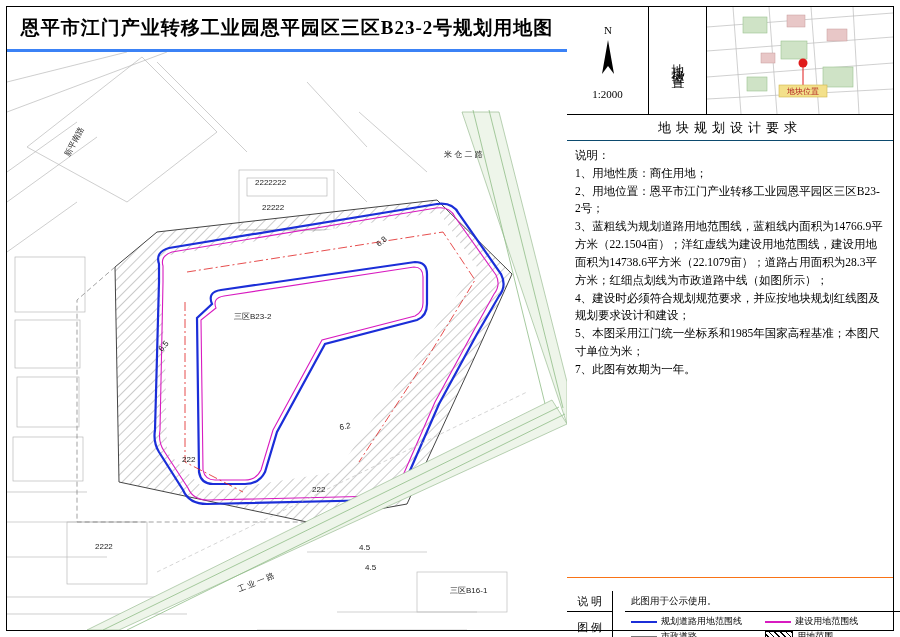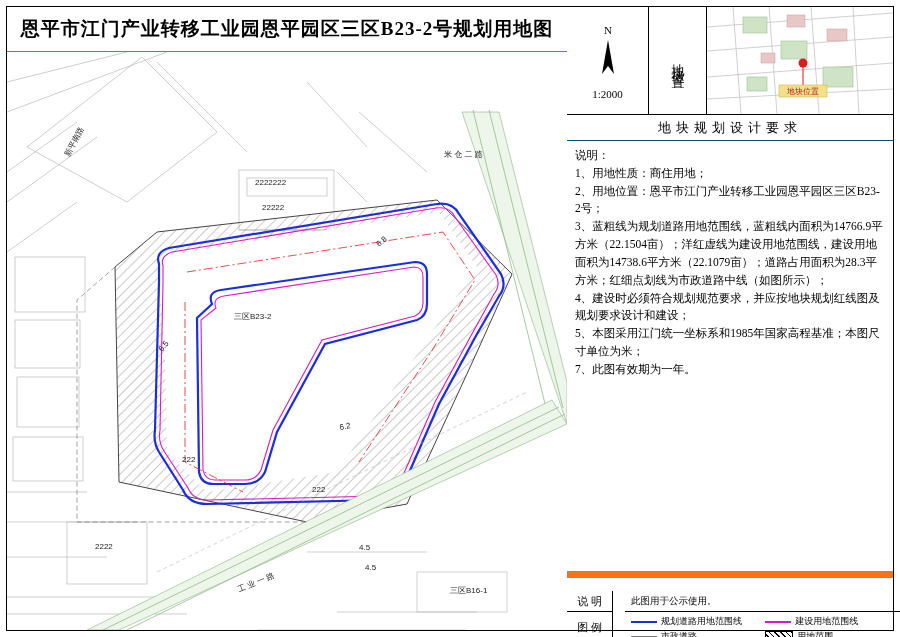--- a/index.html
+++ b/index.html
@@ -1,35 +1,35 @@
 <!DOCTYPE html>
 <html><head>
 <meta charset="utf-8">
 <style>
   html,body{margin:0;padding:0;background:#fff;}
   body{width:900px;height:637px;font-family:"Liberation Serif",serif;color:#000;}
   .page{position:relative;width:900px;height:637px;box-sizing:border-box;}
   .frame{position:absolute;left:6px;top:6px;width:888px;height:625px;border:1px solid #000;box-sizing:border-box;}
 
   
-  .title-bar{position:absolute;left:7px;top:7px;width:560px;height:45px;border-bottom:1px solid #3b82f6;box-sizing:border-box;display:flex;align-items:center;justify-content:center;}
+  .title-bar{position:absolute;left:7px;top:7px;width:560px;height:45px;border-bottom:3px solid #3b82f6;box-sizing:border-box;display:flex;align-items:center;justify-content:center;}
   .title-bar .t{font-size:19px;font-weight:bold;letter-spacing:1px;font-family:"Liberation Serif",serif;}
   .map-area{position:absolute;left:7px;top:52px;width:560px;height:578px;overflow:hidden;background:#ffffff;}
   .map-svg{position:absolute;left:0;top:0;}
 
   
   .right{position:absolute;left:567px;top:7px;width:326px;height:623px;}
   .rtop{position:absolute;left:0;top:0;width:326px;height:108px;border-bottom:1px solid #000;box-sizing:border-box;}
   .north-cell{position:absolute;left:0;top:0;width:82px;height:107px;border-right:1px solid #000;box-sizing:border-box;display:flex;flex-direction:column;align-items:center;justify-content:center;}
   .north-cell .scale{font-size:11px;margin-top:8px;}
   .loc-label{position:absolute;left:82px;top:0;width:58px;height:107px;border-right:1px solid #000;box-sizing:border-box;display:flex;align-items:center;justify-content:center;}
   .loc-label span{writing-mode:vertical-rl;text-orientation:upright;font-size:13px;letter-spacing:4px;}
   .loc-map{position:absolute;left:140px;top:0;width:186px;height:107px;overflow:hidden;}
   .req-head{position:absolute;left:0;top:108px;width:326px;height:26px;border-bottom:1px solid #0c4a6e;box-sizing:border-box;display:flex;align-items:center;justify-content:center;font-size:13px;letter-spacing:5px;}
-  .req-body{position:absolute;left:0;top:134px;width:326px;height:437px;border-bottom:7px solid #f97316;box-sizing:border-box;padding:6px 8px 0 8px;font-size:11.5px;line-height:1.55;}
+  .req-body{position:absolute;left:0;top:134px;width:326px;height:437px;border-bottom:1px solid #f97316;box-sizing:border-box;padding:6px 8px 0 8px;font-size:11.5px;line-height:1.55;}
   .req-body p{margin:0;text-indent:0;}
 
   .legend{position:absolute;left:0;top:571px;width:326px;height:52px;margin-top:13px;}
   .lg-left{position:absolute;left:0;top:0;width:46px;height:52px;border-right:1px solid #000;box-sizing:border-box;}
   .lg-left .c1{height:21px;border-bottom:1px solid #000;box-sizing:border-box;display:flex;align-items:center;justify-content:center;font-size:11px;}
   .lg-left .c2{height:31px;display:flex;align-items:center;justify-content:center;font-size:11px;}
   .lg-right{position:absolute;left:58px;top:0;width:280px;height:52px;}
   .lg-note{height:21px;border-bottom:1px solid #000;box-sizing:border-box;display:flex;align-items:center;padding-left:6px;font-size:9.5px;}
   .lg-items{height:30px;display:flex;flex-wrap:wrap;align-items:center;padding:2px 0 0 6px;}
   .lg-item{width:49%;display:flex;align-items:center;font-size:9px;height:14px;}

